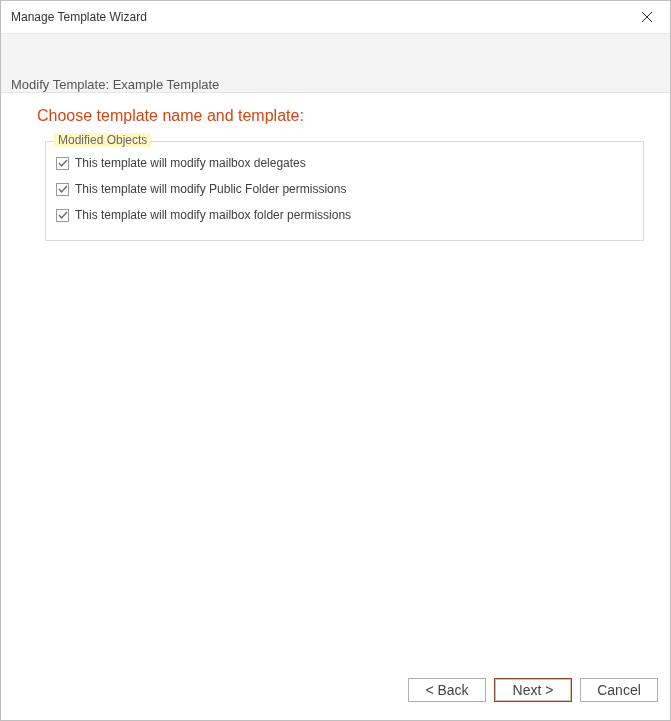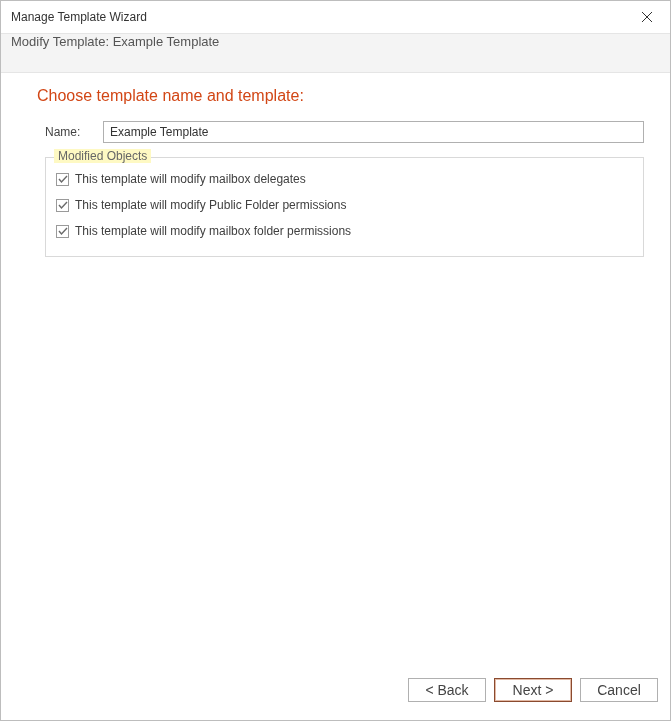--- a/index.html
+++ b/index.html
@@ -32,26 +32,26 @@
     color: #333;
   }
   .close-btn {
     width: 46px; height: 32px;
     display: flex; align-items: center; justify-content: center;
     color: #333;
     cursor: pointer;
   }
   .close-btn svg { width: 10px; height: 10px; }
   .subheader {
-    height: 40px;
+    height: 60px;
     background: #f4f4f4;
     border-top: 1px solid #e5e5e5;
     border-bottom: 1px solid #e5e5e5;
     display: flex;
-    align-items: flex-start;
+    align-items: flex-end;
     padding: 0 10px;
     font-size: 13px;
     color: #555;
   }
   .content {
     flex: 1;
     padding: 14px 26px 0 36px;
     position: relative;
   }
   .heading {
@@ -147,24 +147,20 @@
     </div>
   </div>
 
   <div class="subheader">
     <span>Modify Template: Example Template</span>
   </div>
 
   <div class="content">
     <div class="heading">Choose template name and template:</div>
 
-    <div class="name-row">
-      <div class="name-label">Name:</div>
-      <input class="name-input" type="text" value="Example Template" style="">
-    </div>
 
     <div class="fieldset">
       <div class="fieldset-legend">Modified Objects</div>
 
       <div class="check-row">
         <div class="checkbox">
           <svg viewBox="0 0 10 9">
               <polyline points="1,4 3.5,7 9,1" fill="none" stroke="#6a6a6a" stroke-width="1.4"></polyline>
             </svg>
         </div>

